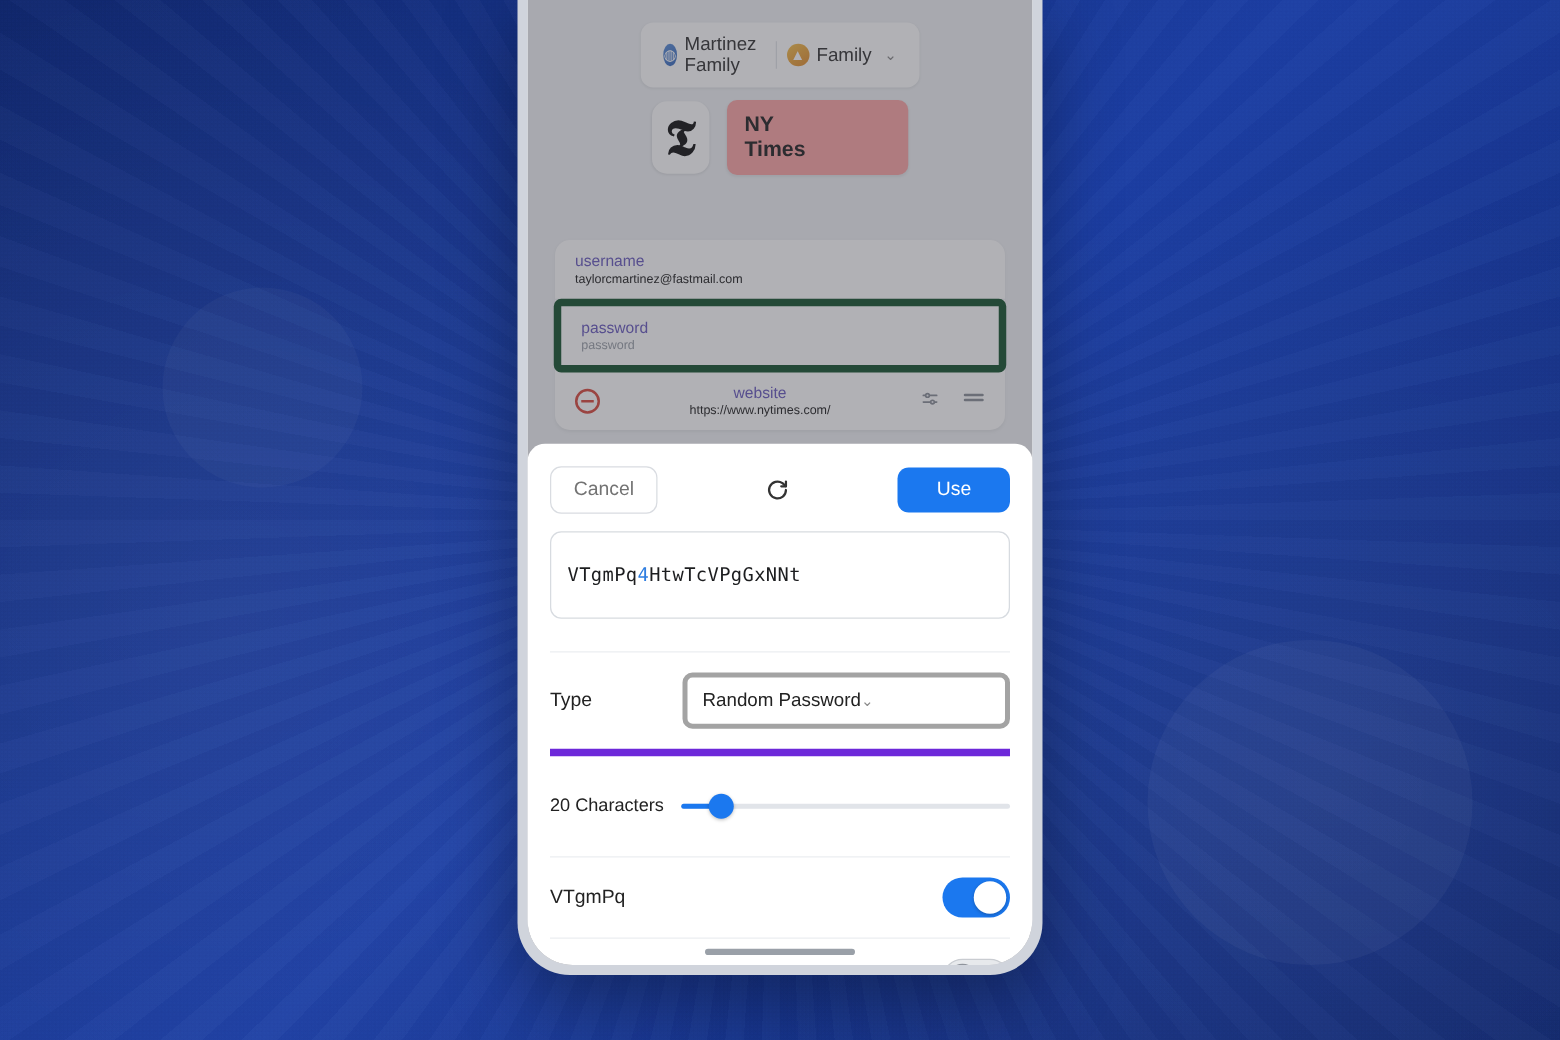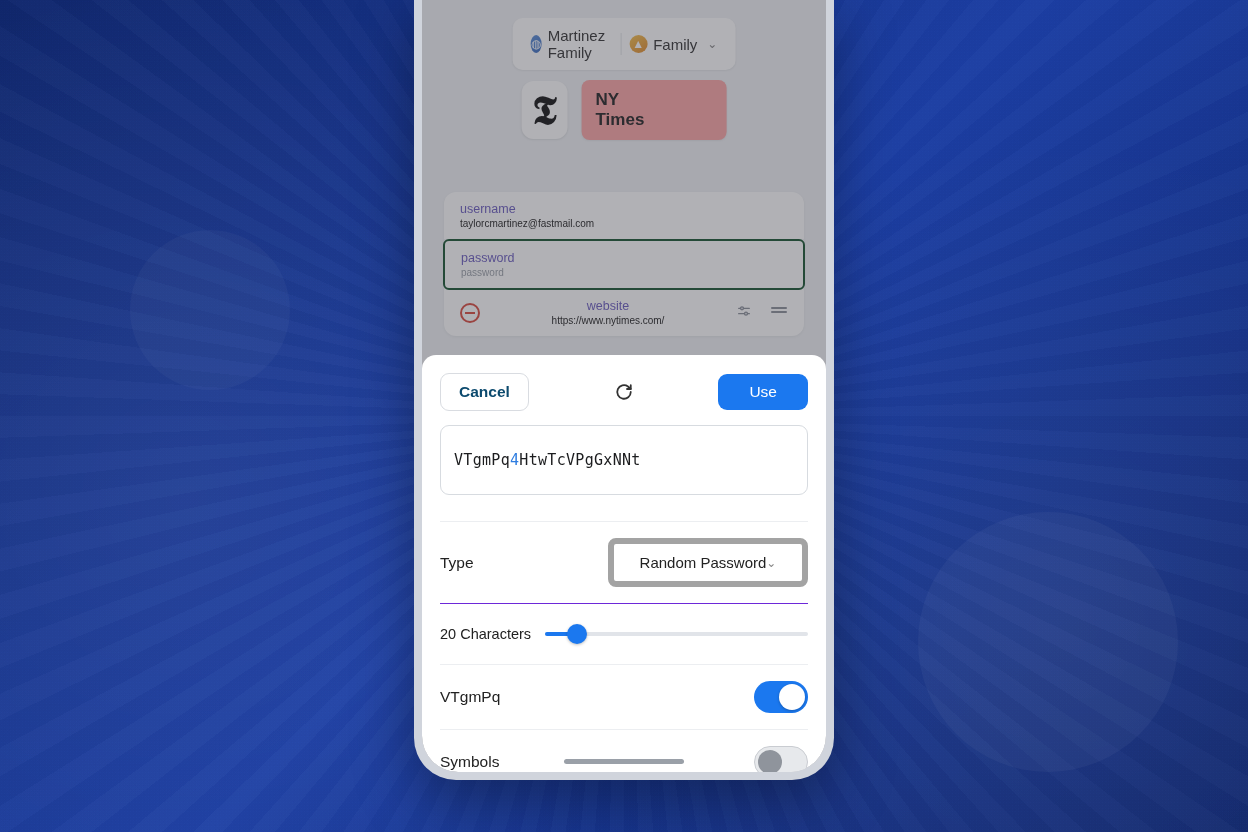--- a/index.html
+++ b/index.html
@@ -165,21 +165,21 @@
   border-radius: 12px;
   box-shadow: 0 1px 3px rgba(0,0,0,0.06);
 }
 .field {
   padding: 10px 16px;
   border-bottom: 1px solid #eef0f3;
   position: relative;
 }
 .field:last-child { border-bottom: none; }
 .field.focused {
-  border: 2px solid #14532d;
+  border: 6px solid #14532d;
   border-radius: 6px;
   margin: -1px;
 }
 .field-label {
   font-size: 12.5px;
   color: #6a5cbf;
   margin-bottom: 2px;
 }
 .field-value {
   font-size: 10px;
@@ -232,23 +232,22 @@
 }
 .btn {
   border-radius: 9px;
   font-size: 15.5px;
   padding: 9px 18px;
   border: none;
   cursor: pointer;
 }
 .btn-cancel {
   background: #ffffff;
-  color: #0c4a6e;
+  color: #737373;
   border: 1px solid #d9dce1;
-  font-weight: bold;
 }
 .btn-use {
   background: #1b78ef;
   color: #fff;
   padding: 9px 31px;
 }
 .refresh {
   width: 28px;
   height: 28px;
   display: flex;
@@ -279,39 +278,39 @@
 .row {
   display: flex;
   align-items: center;
   justify-content: space-between;
   padding: 16px 0;
   border-top: 1px solid #eceef1;
 }
 .row:first-of-type { border-top: none; }
 .row-label { font-size: 15.5px; color: #222; }
 .select {
-  width: 200px;
+  width: 262px;
   background: #fff;
-  border: 6px solid #a3a3a3;
+  border: 4px solid #a3a3a3;
   border-radius: 8px;
   padding: 10px 12px;
   font-size: 15px;
   color: #222;
   display: flex;
   align-items: center;
-  justify-content: center;
+  justify-content: flex-start;
 }
 .select .chev2 { color: #888; font-size: 12px; }
 
 .length-row {
   display: flex;
   align-items: center;
   gap: 14px;
-  padding: 22px 0;
-  border-top: 1px solid #6d28d9;
+  padding: 32px 0;
+  border-top: 6px solid #6d28d9;
 }
 .length-label { font-size: 14.5px; color: #222; white-space: nowrap; }
 .slider-track {
   flex: 1;
   height: 4px;
   background: #e1e4e9;
   border-radius: 4px;
   position: relative;
 }
 .slider-fill {

